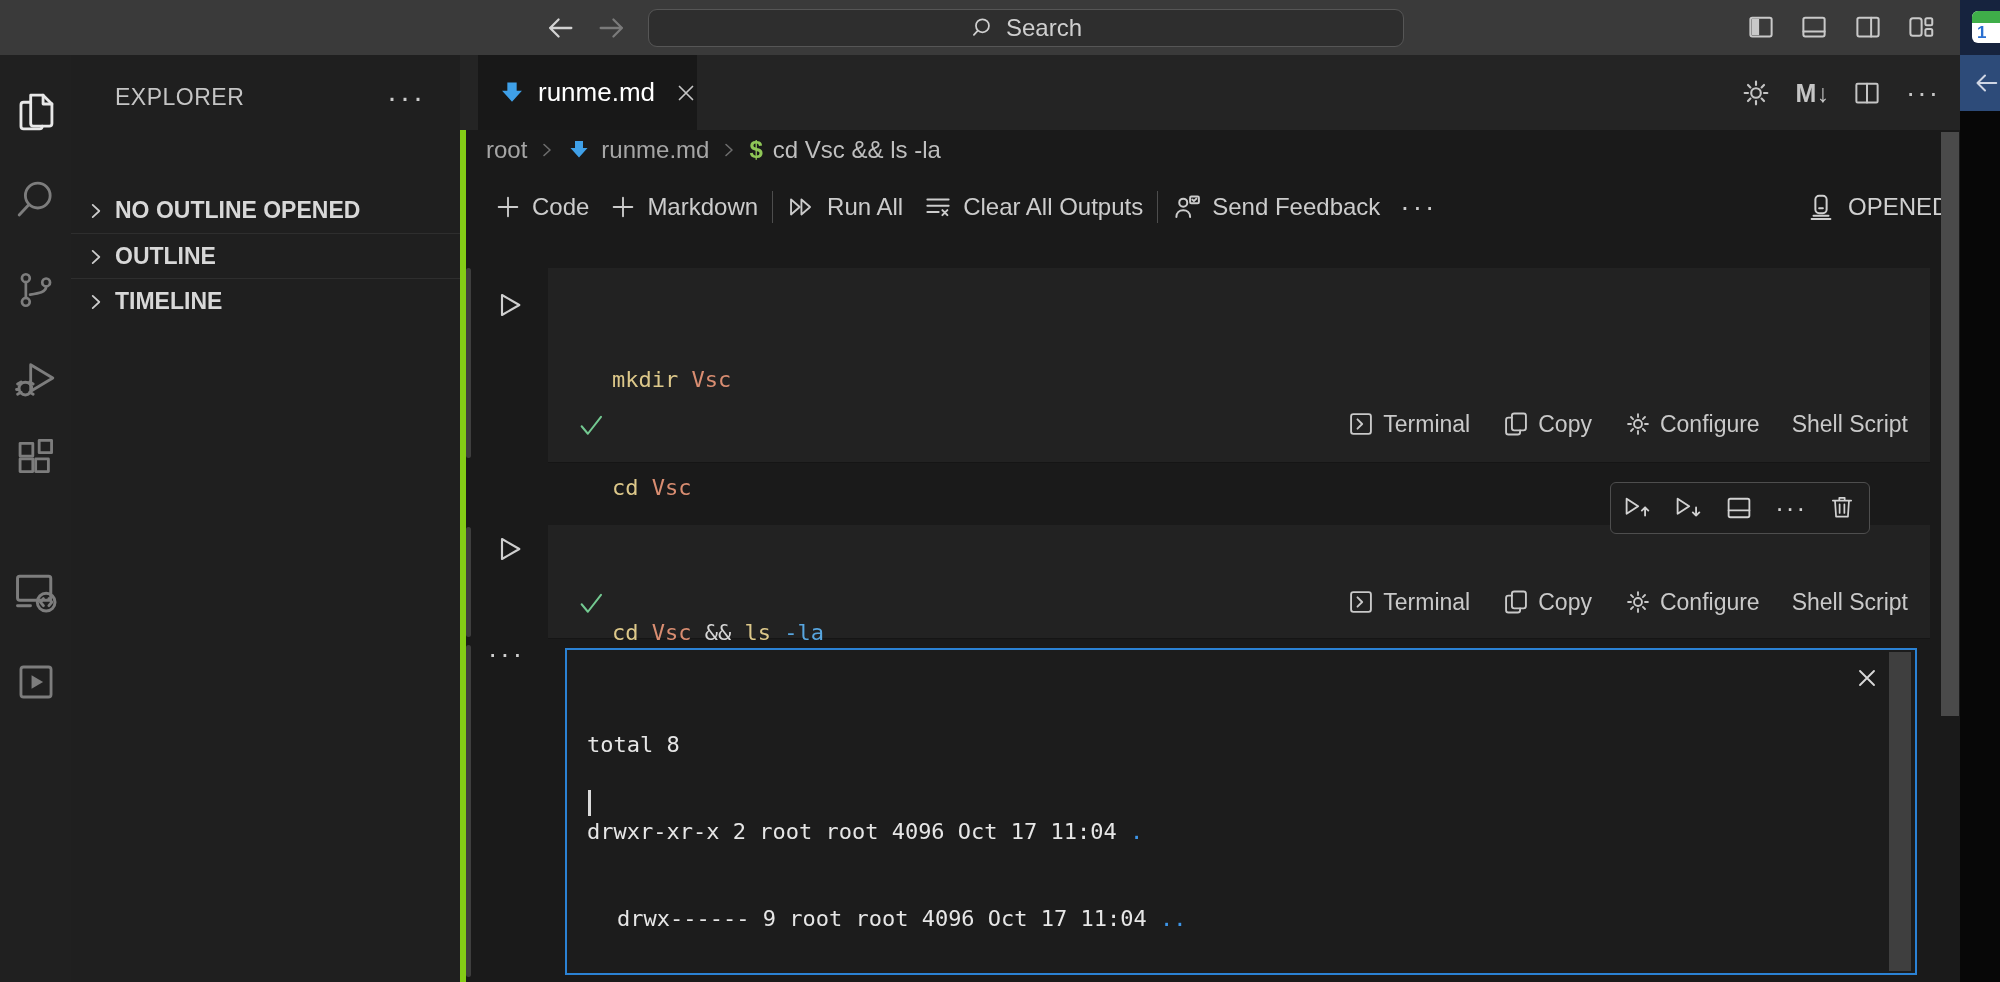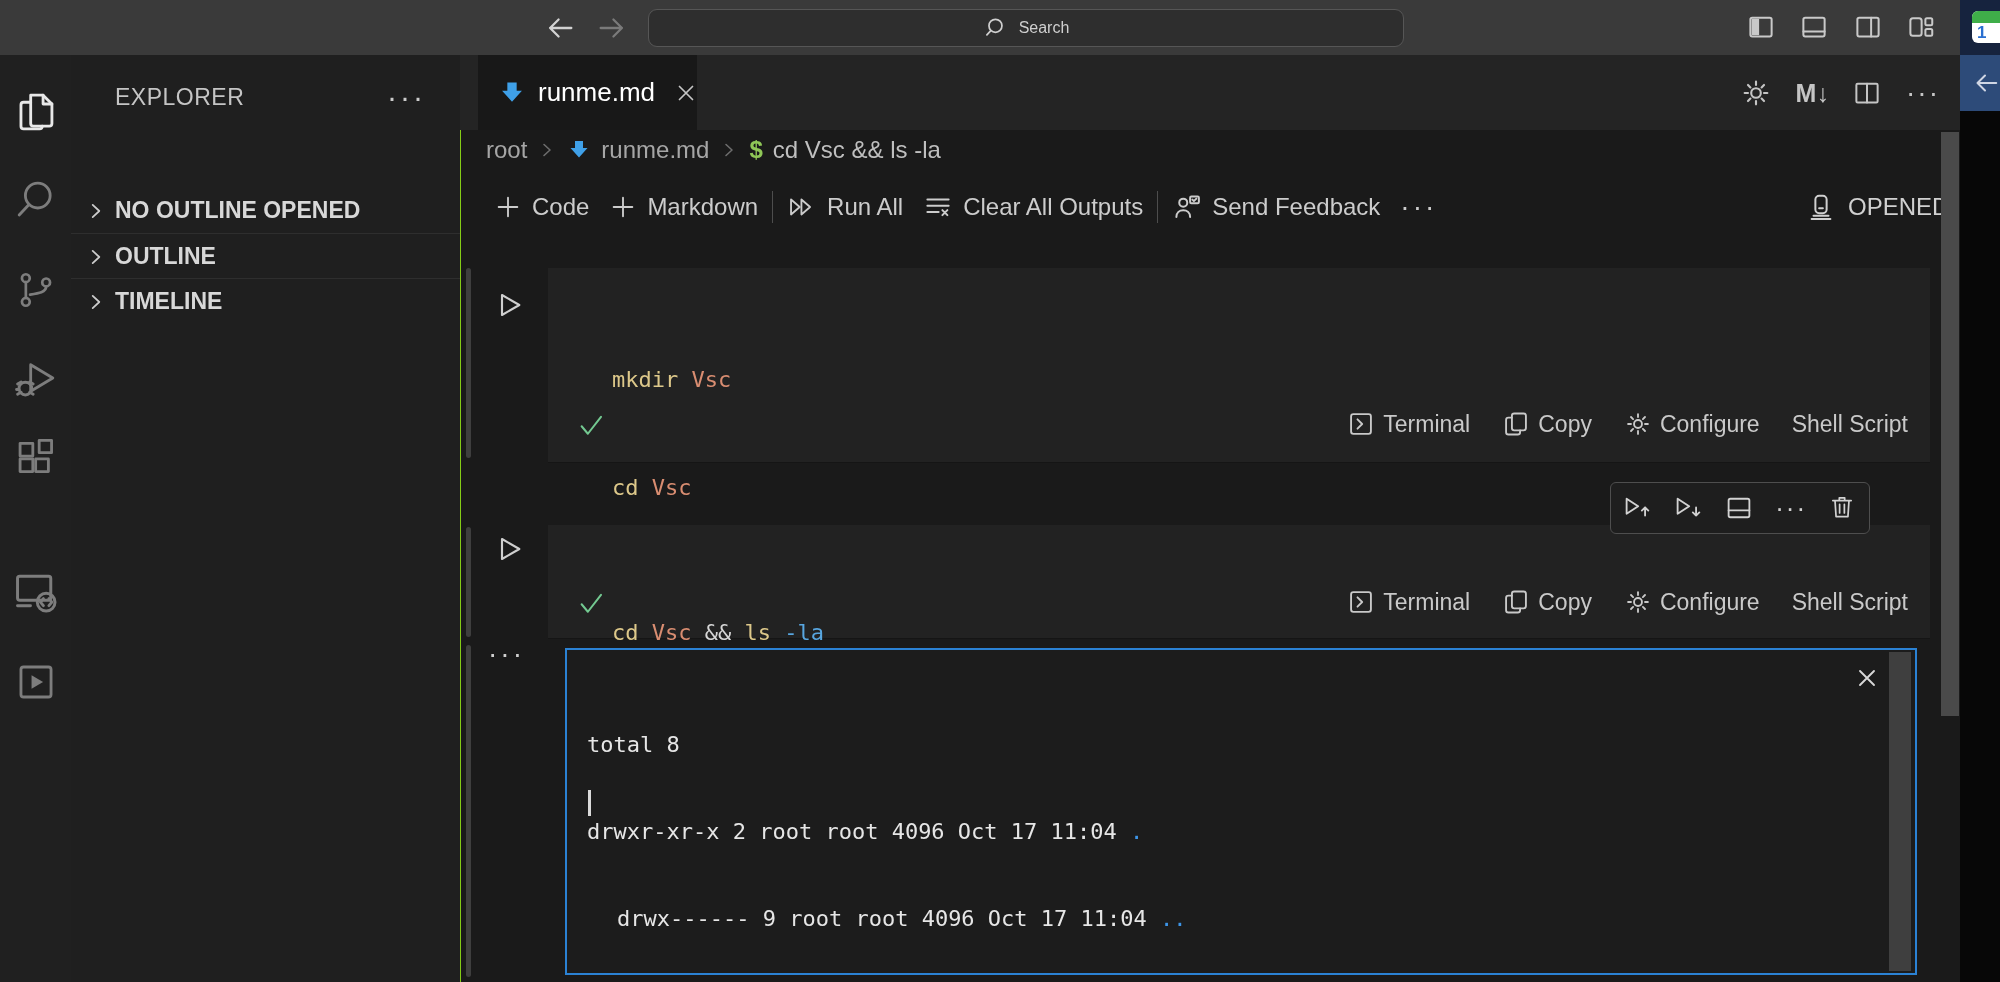--- a/index.html
+++ b/index.html
@@ -8,31 +8,31 @@
   .abs{position:absolute;}
   .flex{display:flex;align-items:center;}
   svg{display:block;}
   .ic{stroke:currentColor;fill:none;stroke-width:1.6;stroke-linecap:round;stroke-linejoin:round;}
 
   
   .titlebar{left:0;top:0;width:1960px;height:55px;background:#3a3a3a;}
   .navbtn{width:34px;height:34px;color:#d2d2d2;}
   .navbtn.dim{color:#7a7a7a;}
   .searchbox{left:648px;top:9px;width:754px;height:36px;background:#2e2e2e;border:1px solid #565656;
-             border-radius:9px;justify-content:center;gap:10px;color:#cfcfcf;font-size:16px;}
+             border-radius:9px;justify-content:center;gap:10px;color:#cfcfcf;font-size:24px;}
   .layouticons{left:1745px;top:12px;width:192px;justify-content:space-between;color:#c9c9c9;}
   .layouticons > div{width:32px;height:30px;}
 
   
   .activitybar{left:0;top:55px;width:71px;height:927px;background:#202020;}
   .actslot{position:absolute;left:0;width:71px;height:72px;display:flex;align-items:center;justify-content:center;color:#7d7d7d;}
   .actslot.active{color:#e8e8e8;}
 
   
-  .sidebar{left:71px;top:55px;width:389px;height:927px;background:#1f1f1f;border-right:1px solid #84cc16;}
+  .sidebar{left:71px;top:55px;width:389px;height:927px;background:#1f1f1f;border-right:6px solid #84cc16;}
   .sb-header{position:absolute;left:0;top:22px;width:100%;height:40px;display:flex;align-items:center;}
   .sb-title{margin-left:44px;font-size:23px;color:#c5c5c5;letter-spacing:.5px;}
   .sb-more{position:absolute;right:34px;top:0;font-size:30px;color:#cccccc;letter-spacing:3px;line-height:40px;}
   .sb-row{position:absolute;left:0;width:100%;height:45px;display:flex;align-items:center;
           border-top:1px solid #2e2e2e;color:#d8d8d8;}
   .sb-chev{margin-left:14px;width:22px;height:22px;color:#cccccc;}
   .sb-label{margin-left:8px;font-size:23px;font-weight:700;}
 
   
   .tabbar{left:460px;top:55px;width:1500px;height:75px;background:#242424;}

